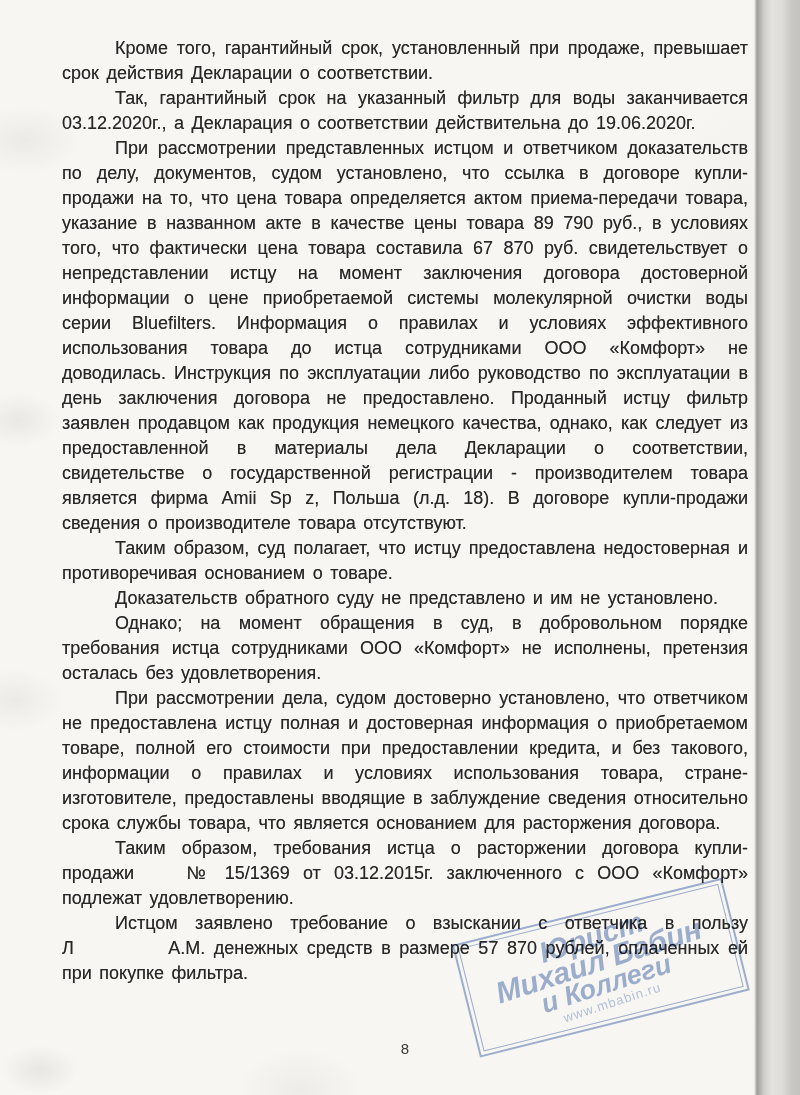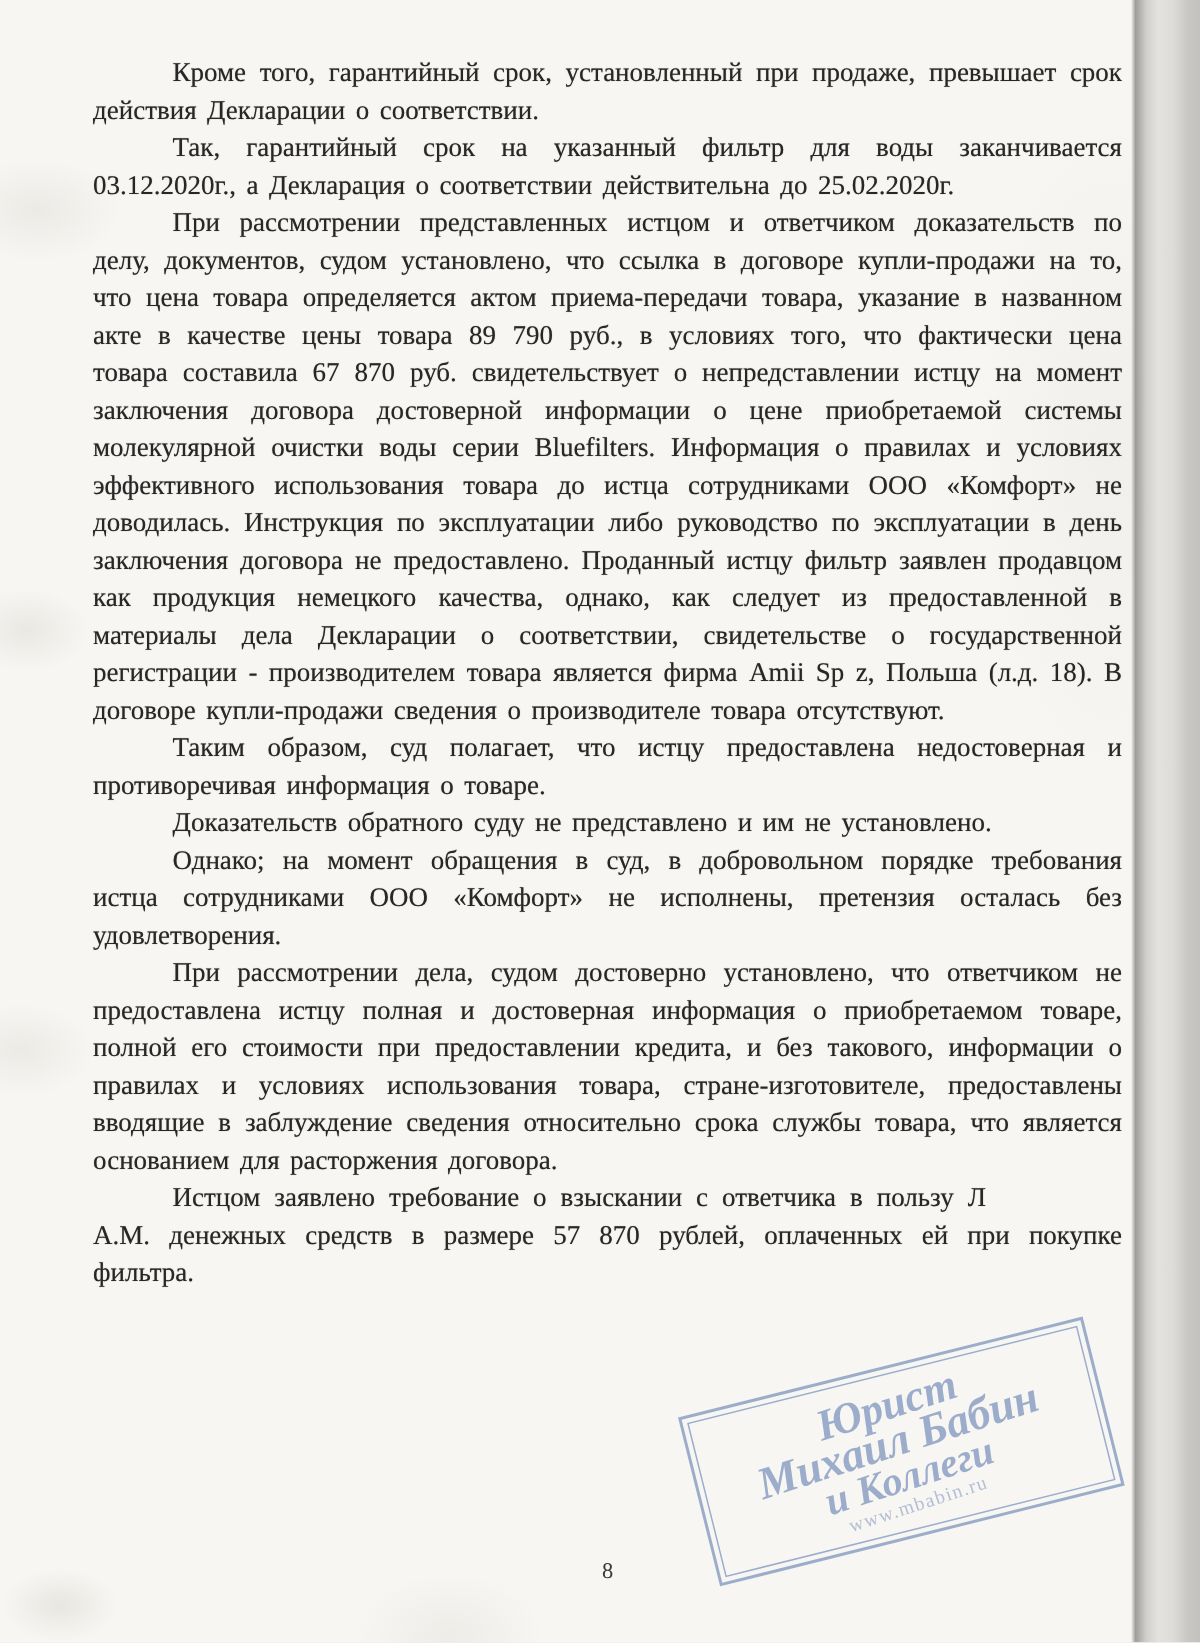--- a/index.html
+++ b/index.html
@@ -6,21 +6,21 @@
   .page {
     position:relative; width:800px; height:1095px; overflow:hidden;
     background-color:#f7f6f2;
     background-image:
       radial-gradient(80px 50px at 25px 140px, rgba(150,148,140,.12), transparent 70%),
       radial-gradient(60px 40px at 18px 420px, rgba(150,148,140,.14), transparent 70%),
       radial-gradient(70px 45px at 14px 700px, rgba(150,148,140,.12), transparent 70%),
       radial-gradient(55px 35px at 40px 1070px, rgba(150,148,140,.16), transparent 70%),
       radial-gradient(90px 60px at 300px 1090px, rgba(150,148,140,.10), transparent 70%),
       radial-gradient(120px 300px at 740px 300px, rgba(160,158,150,.08), transparent 75%);
-    font-family:Liberation Serif, serif;
+    font-family:Liberation Sans, sans-serif;
   }
   .text-block {
     position:absolute; left:62px; top:36px; width:686px;
     font-size:18px; line-height:25px; color:#272727;
     text-align:justify; word-spacing:2.5px;
     text-shadow:0 0 .6px rgba(40,40,40,.55);
   }
   .text-block p { margin:0; text-indent:53px; }
   .page-number {
     position:absolute; top:1040px; left:62px; width:686px;
@@ -55,26 +55,27 @@
       #e3e2df 18px, #dddcd9 28px, #c8c7c4 38px, #c3c2bf 46px);
   }
 </style>
 </head>
 <body>
 
 <div class="page">
 
   <div class="text-block">
     <p>Кроме того, гарантийный срок, установленный при продаже, превышает срок действия Декларации о соответствии.</p>
-    <p>Так, гарантийный срок на указанный фильтр для воды заканчивается 03.12.2020г., а Декларация о соответствии действительна до 25.02.2020г.</p>
+    <p>Так, гарантийный срок на указанный фильтр для воды заканчивается 03.12.2020г., а Декларация о соответствии действительна до 19.06.2020г.</p>
     <p>При рассмотрении представленных истцом и ответчиком доказательств по делу, документов, судом установлено, что ссылка в договоре купли-продажи на то, что цена товара определяется актом приема-передачи товара, указание в названном акте в качестве цены товара 89 790 руб., в условиях того, что фактически цена товара составила 67 870 руб. свидетельствует о непредставлении истцу на момент заключения договора достоверной информации о цене приобретаемой системы молекулярной очистки воды серии Bluefilters. Информация о правилах и условиях эффективного использования товара до истца сотрудниками ООО «Комфорт» не доводилась. Инструкция по эксплуатации либо руководство по эксплуатации в день заключения договора не предоставлено. Проданный истцу фильтр заявлен продавцом как продукция немецкого качества, однако, как следует из предоставленной в материалы дела Декларации о соответствии, свидетельстве о государственной регистрации - производителем товара является фирма Amii Sp z, Польша (л.д. 18). В договоре купли-продажи сведения о производителе товара отсутствуют.</p>
-    <p>Таким образом, суд полагает, что истцу предоставлена недостоверная и противоречивая информация о товаре.</p>
+    <p>Таким образом, суд полагает, что истцу предоставлена недостоверная и противоречивая основанием о товаре.</p>
     <p>Доказательств обратного суду не представлено и им не установлено.</p>
     <p>Однако; на момент обращения в суд, в добровольном порядке требования истца сотрудниками  ООО «Комфорт» не исполнены, претензия осталась без удовлетворения.</p>
     <p>При рассмотрении дела, судом  достоверно установлено, что ответчиком не предоставлена истцу полная и достоверная информация о приобретаемом товаре, полной его стоимости при предоставлении кредита, и без такового, информации о правилах и условиях использования товара, стране-изготовителе,  предоставлены вводящие в заблуждение сведения относительно срока службы товара, что  является основанием для расторжения договора.</p>
+    <p>Таким образом, требования истца о расторжении договора купли-продажи &nbsp;&nbsp; № 15/1369 от 03.12.2015г. заключенного с ООО «Комфорт» подлежат удовлетворению.</p>
     <p>Истцом заявлено требование о взыскании с ответчика  в пользу Л&nbsp;&nbsp;&nbsp;&nbsp;&nbsp;&nbsp;&nbsp;&nbsp;&nbsp;&nbsp; А.М. денежных средств в размере 57 870 рублей, оплаченных ей при покупке фильтра.</p>
   </div>
 
   <div class="page-number">8</div>
 
   <div class="stamp">
     <div class="stamp-text">
       <div class="wm-l1">Юрист</div>
       <div class="wm-l2">Михаил Бабин</div>
       <div class="wm-l3">и Коллеги</div>

